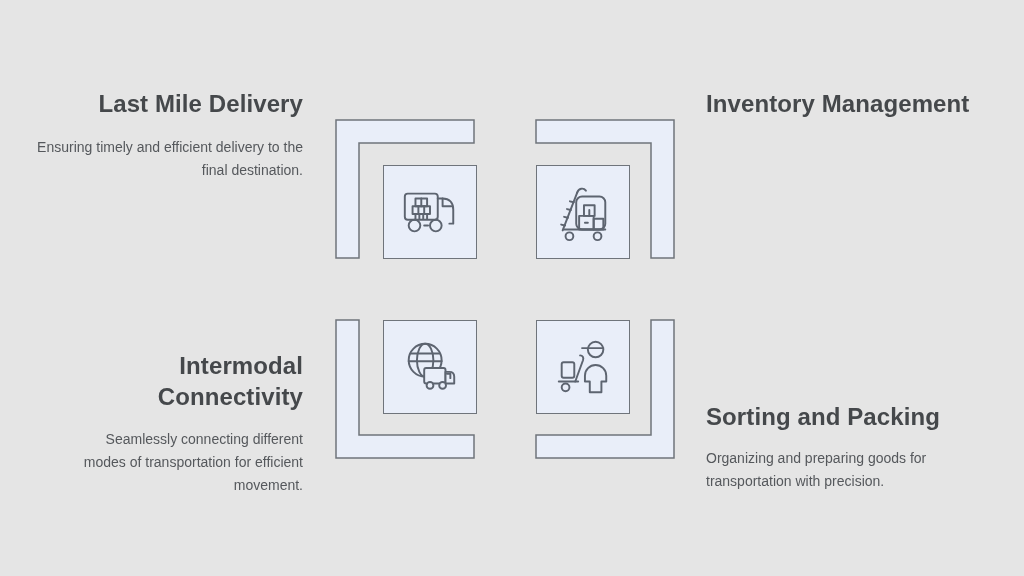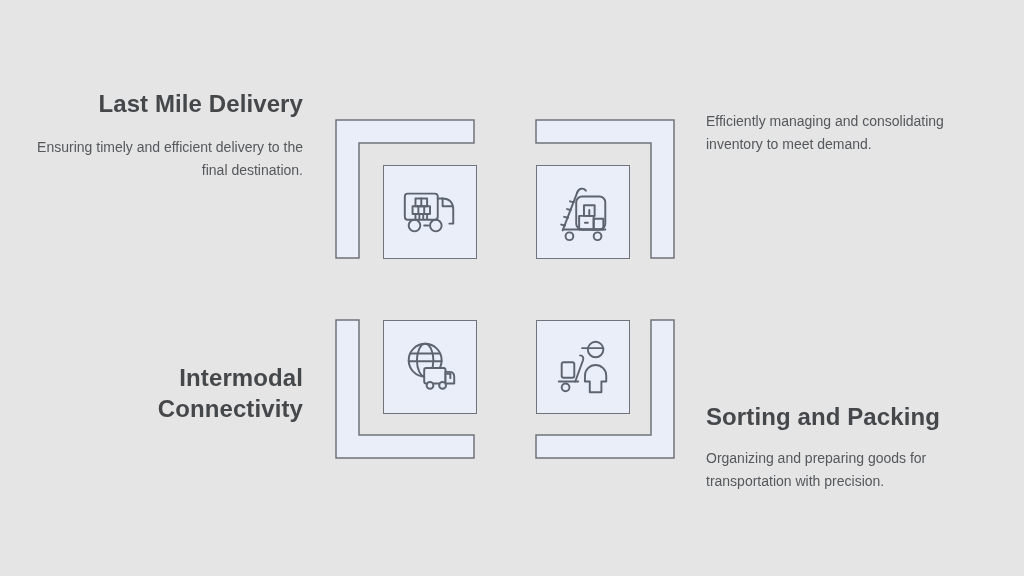--- a/index.html
+++ b/index.html
@@ -32,21 +32,21 @@
     line-height: 23px;
     color: #55585c;
   }
 
   .block-tl { left: 13px;  top: 89px;  width: 290px; text-align: right; }
   .block-tl p { margin-top: 17px; }
 
   .block-tr { left: 706px; top: 89px;  width: 290px; text-align: left; }
   .block-tr p { margin-top: 21px; width: 270px; }
 
-  .block-bl { left: 13px;  top: 350px; width: 290px; text-align: right; margin-top: 12px; }
+  .block-bl { left: 13px;  top: 350px; width: 290px; text-align: right; }
   .block-bl h2 { width: 210px; margin-left: auto; line-height: 31px; }
   .block-bl p { margin-top: 16px; width: 238px; margin-left: auto; }
 
   .block-br { left: 706px; top: 402px; width: 290px; text-align: left; }
   .block-br p { margin-top: 15px; width: 252px; }
 
   
   .bracket { position: absolute; width: 140px; height: 140px; }
   .bracket-tl { left: 335px; top: 119px; }
   .bracket-tr { left: 535px; top: 119px; }
@@ -75,25 +75,26 @@
 <body>
 
 <div class="canvas">
 
   <section class="text-block block-tl">
     <h2>Last Mile Delivery</h2>
     <p>Ensuring timely and efficient delivery to the final destination.</p>
   </section>
 
   <section class="text-block block-tr">
-    <p>Efficiently managing and consolidating inventory to meet demand.</p>
+    <h2>Inventory Management</h2>
   </section>
 
   <section class="text-block block-bl">
     <h2>Intermodal Connectivity</h2>
+    <p>Seamlessly connecting different modes of transportation for efficient movement.</p>
   </section>
 
   <section class="text-block block-br">
     <h2>Sorting and Packing</h2>
     <p>Organizing and preparing goods for transportation with precision.</p>
   </section>
 
   <svg class="bracket bracket-tl" viewBox="0 0 140 140">
     <path d="M1,1 H139 V24 H24 V139 H1 Z" fill="#e9eef9" stroke="#6f747b" stroke-width="1.5" stroke-linejoin="miter"></path>
   </svg>

